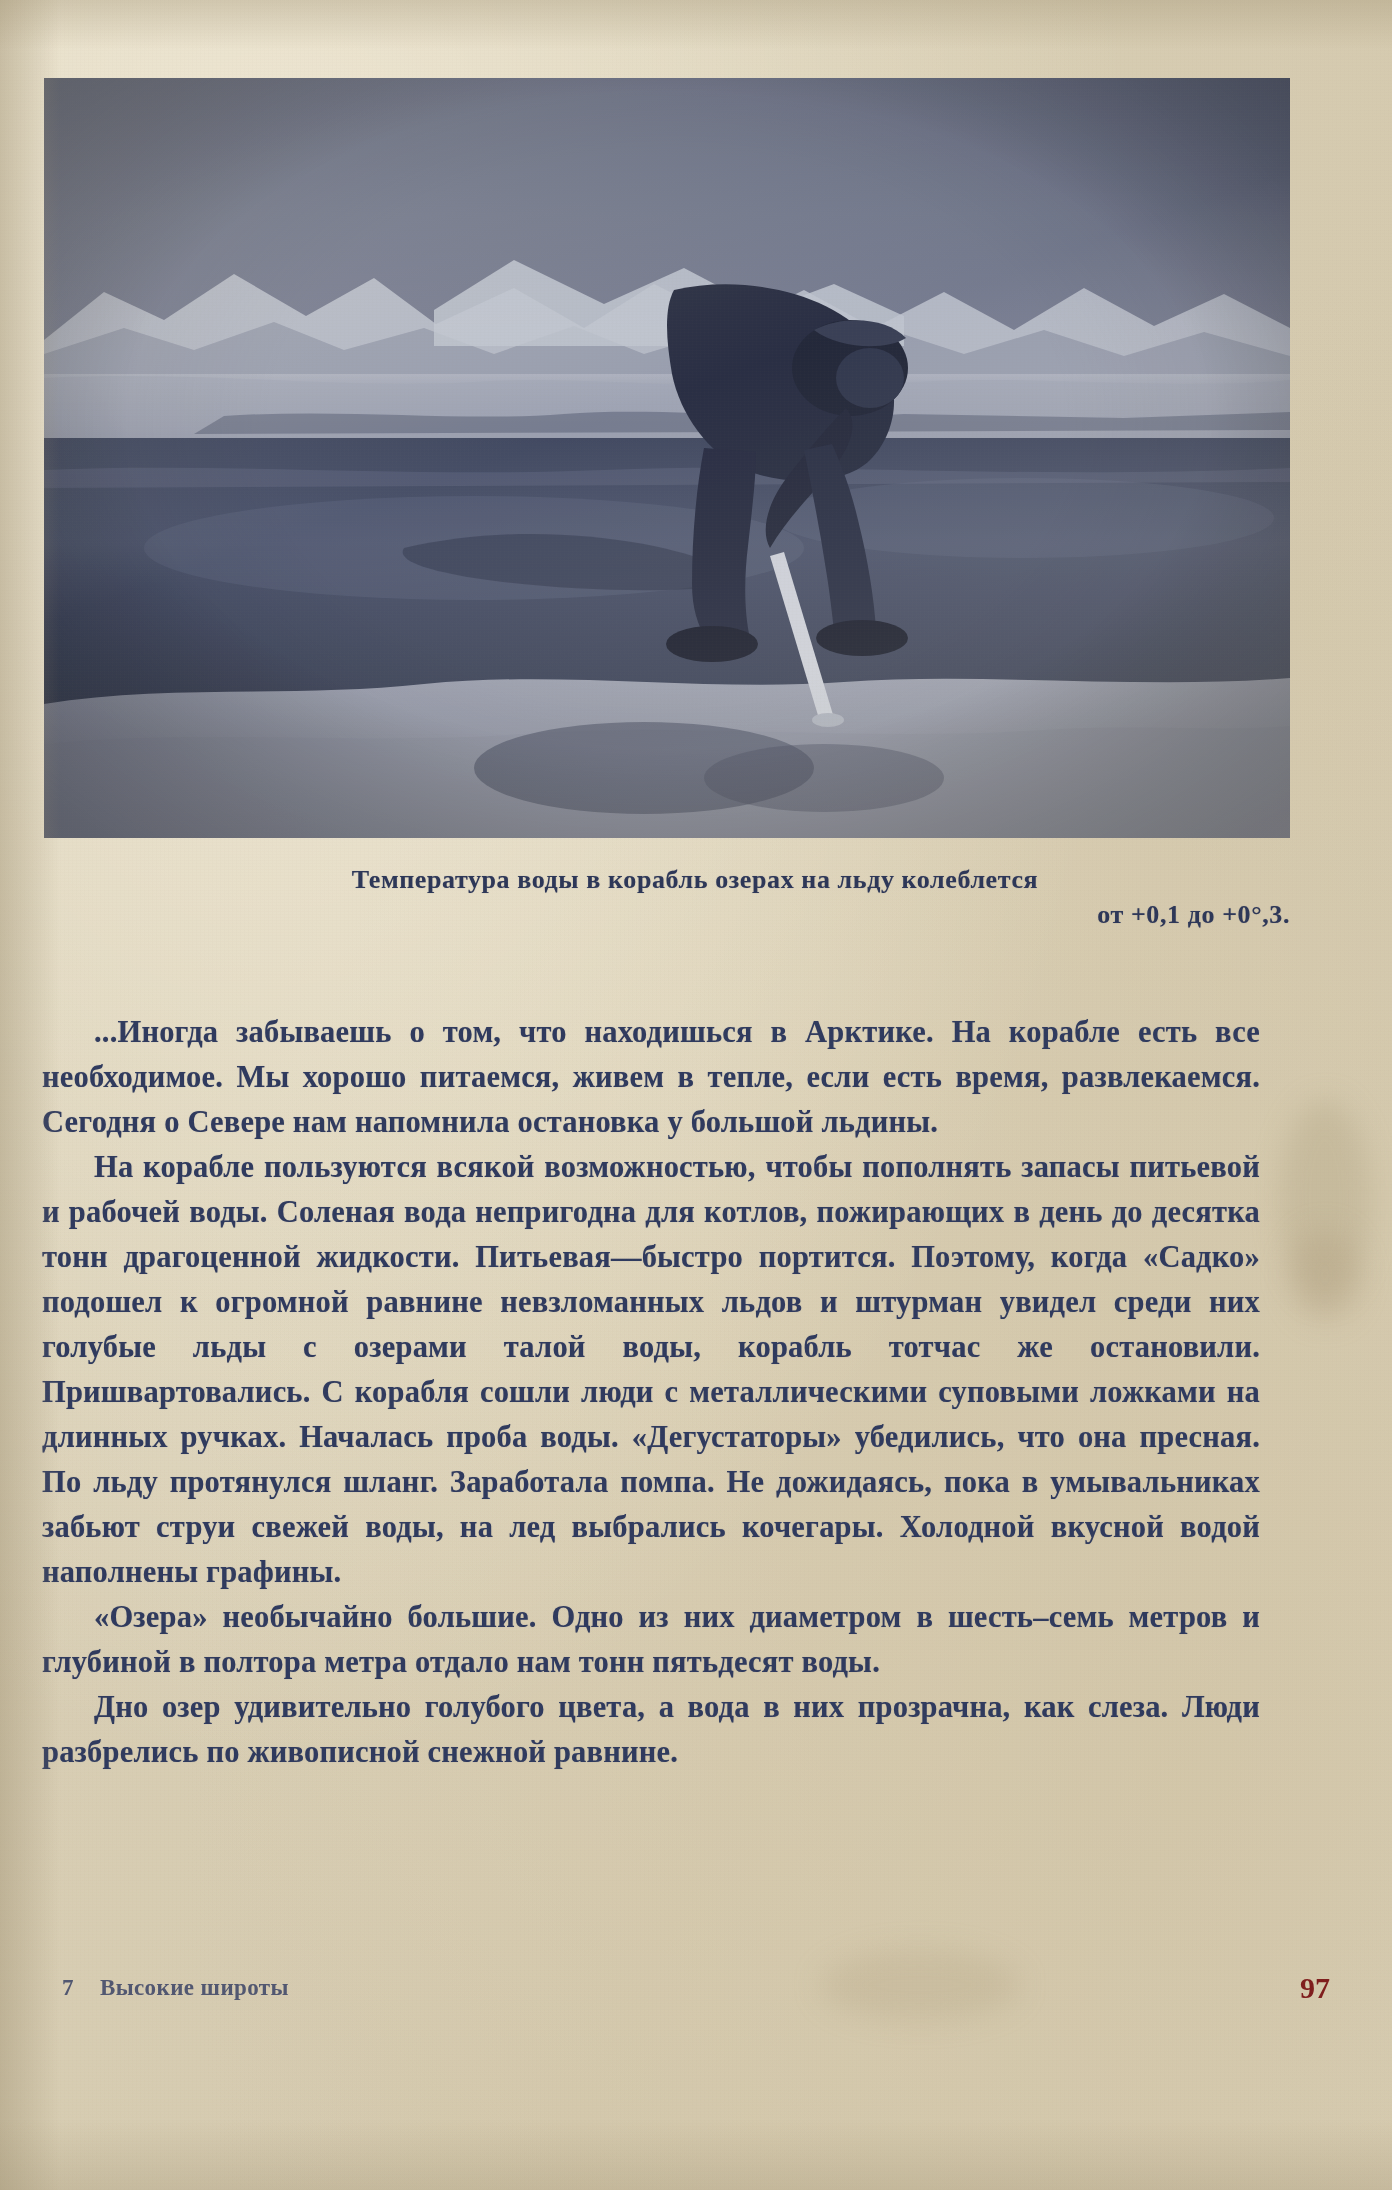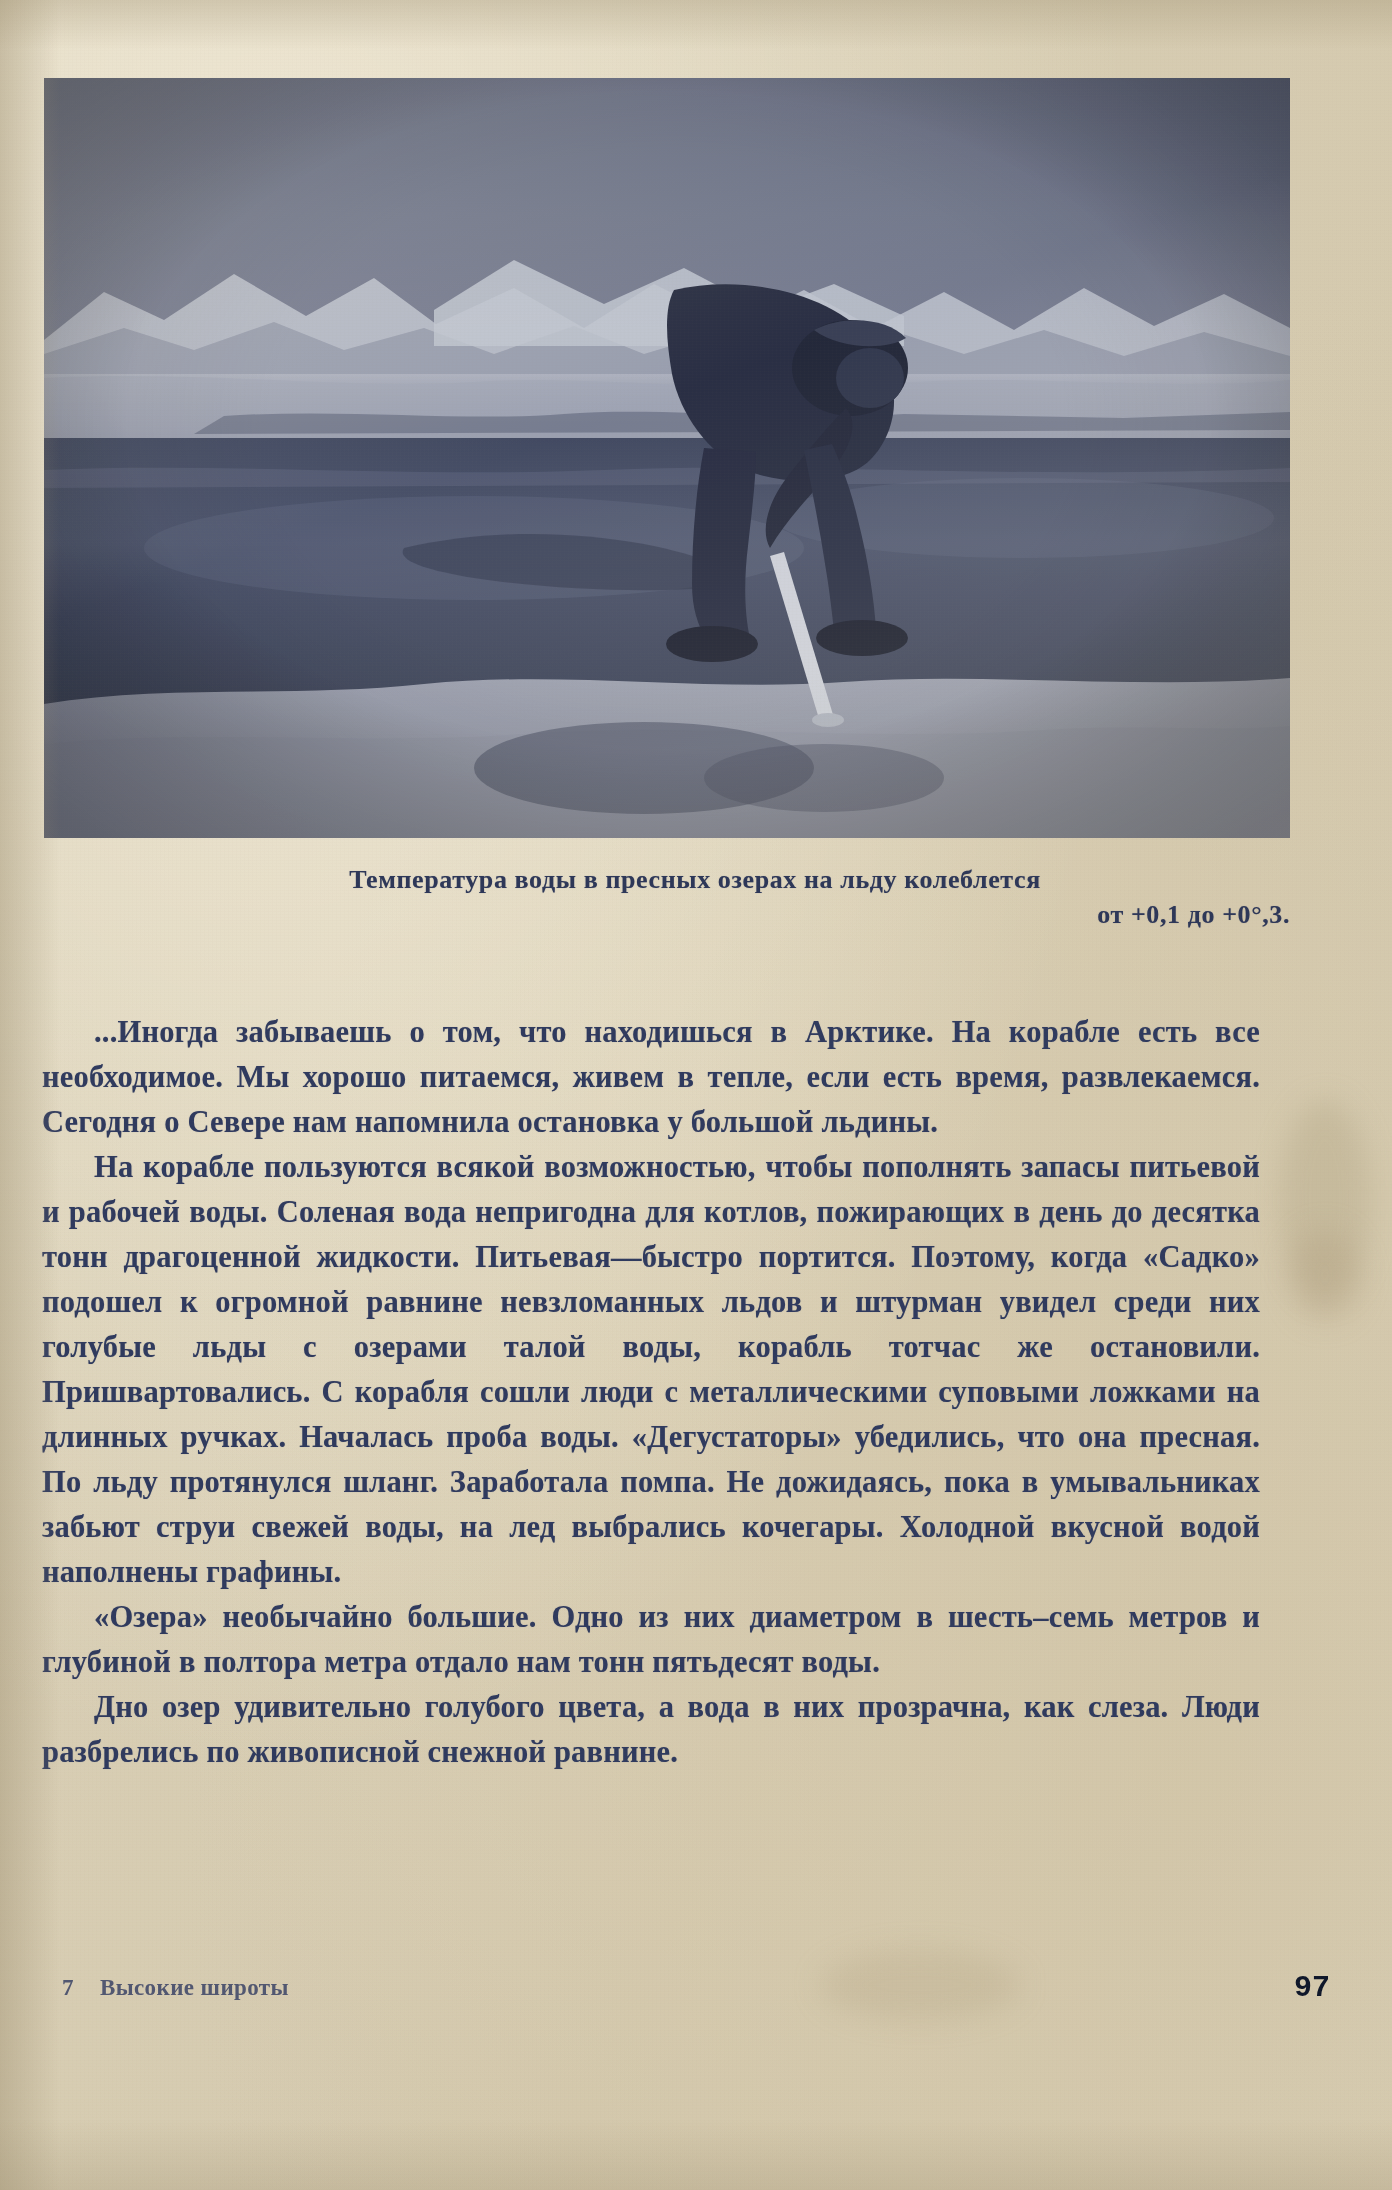--- a/index.html
+++ b/index.html
@@ -147,22 +147,22 @@
     font-weight: bold;
     font-size: 23px;
     letter-spacing: 0.4px;
     opacity: 0.85;
   }
   .footer-left .sig { margin-right: 26px; }
   .footer-right {
     position: absolute;
     right: 20px;
     top: -4px;
-    color: #0f172a;
-    font-family: Liberation Mono, monospace;
+    color: #7f1d1d;
+    font-family: Liberation Serif, serif;
     font-weight: bold;
     font-size: 30px;
   }
 
   .smudge {
     position: absolute;
     pointer-events: none;
     border-radius: 50%;
     filter: blur(14px);
   }
@@ -260,21 +260,21 @@
         </g>
 
         <rect x="0" y="0" width="1246" height="760" fill="url(#vign)"></rect>
       </svg>
       <div class="photo-fade"></div>
       <div class="photo-toning"></div>
     </div>
   </div>
 
   <div class="caption">
-    <span class="line1">Температура воды в пресных озерах на льду колеблется</span>
+    <span class="line1">Температура воды в корабль озерах на льду колеблется</span>
     <span class="line2">от +0,1 до +0°,3.</span>
   </div>
 
   <div class="body-text">
     <p class="indent">...Иногда забываешь о том, что находишься в Арктике. На корабле есть все необходимое. Мы хорошо питаемся, живем в тепле, если есть время, развлекаемся. Сегодня о Севере нам напомнила остановка у большой льдины.</p>
     <p class="indent">На корабле пользуются всякой возможностью, чтобы пополнять запасы питьевой и рабочей воды. Соленая вода непригодна для котлов, пожирающих в день до десятка тонн драгоценной жидкости. Питьевая—быстро портится. Поэтому, когда «Садко» подошел к огромной равнине невзломанных льдов и штурман увидел среди них голубые льды с озерами талой воды, корабль тотчас же остановили. Пришвартовались. С корабля сошли люди с металлическими суповыми ложками на длинных ручках. Началась проба воды. «Дегустаторы» убедились, что она пресная. По льду протянулся шланг. Заработала помпа. Не дожидаясь, пока в умывальниках забьют струи свежей воды, на лед выбрались кочегары. Холодной вкусной водой наполнены графины.</p>
     <p class="indent">«Озера» необычайно большие. Одно из них диаметром в шесть–семь метров и глубиной в полтора метра отдало нам тонн пятьдесят воды.</p>
     <p class="indent">Дно озер удивительно голубого цвета, а вода в них прозрачна, как слеза. Люди разбрелись по живописной снежной равнине.</p>
   </div>
 

